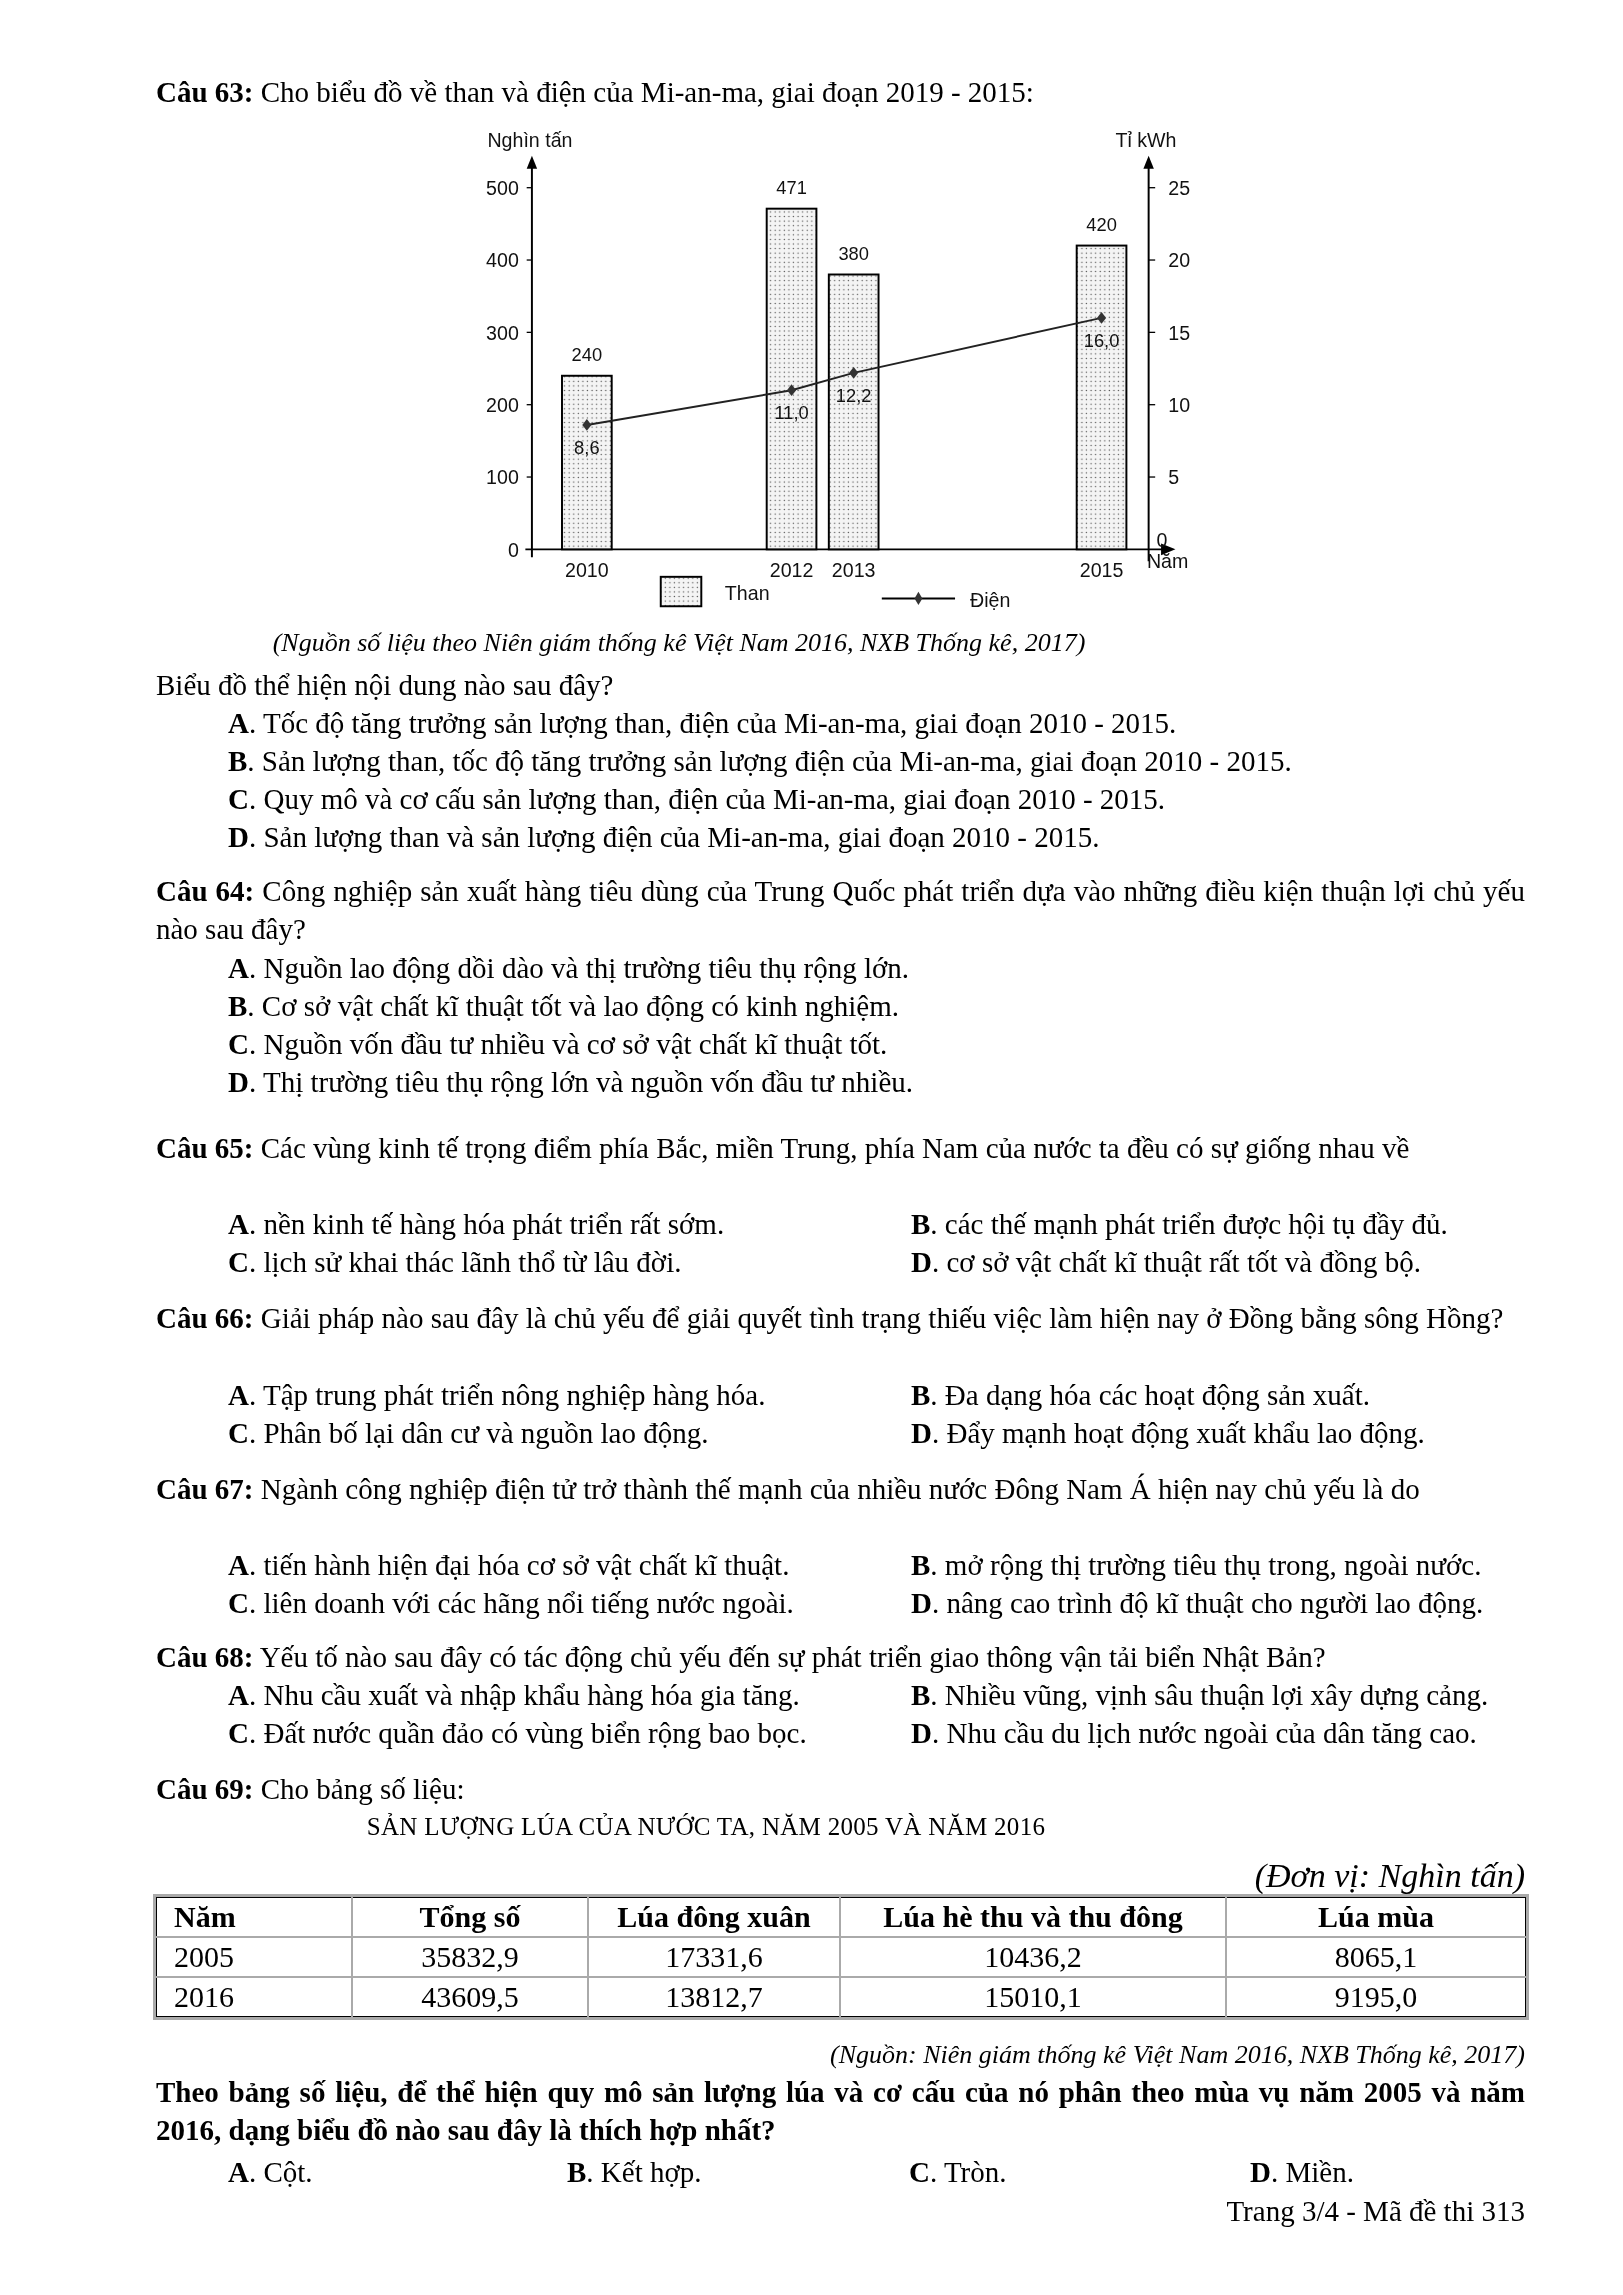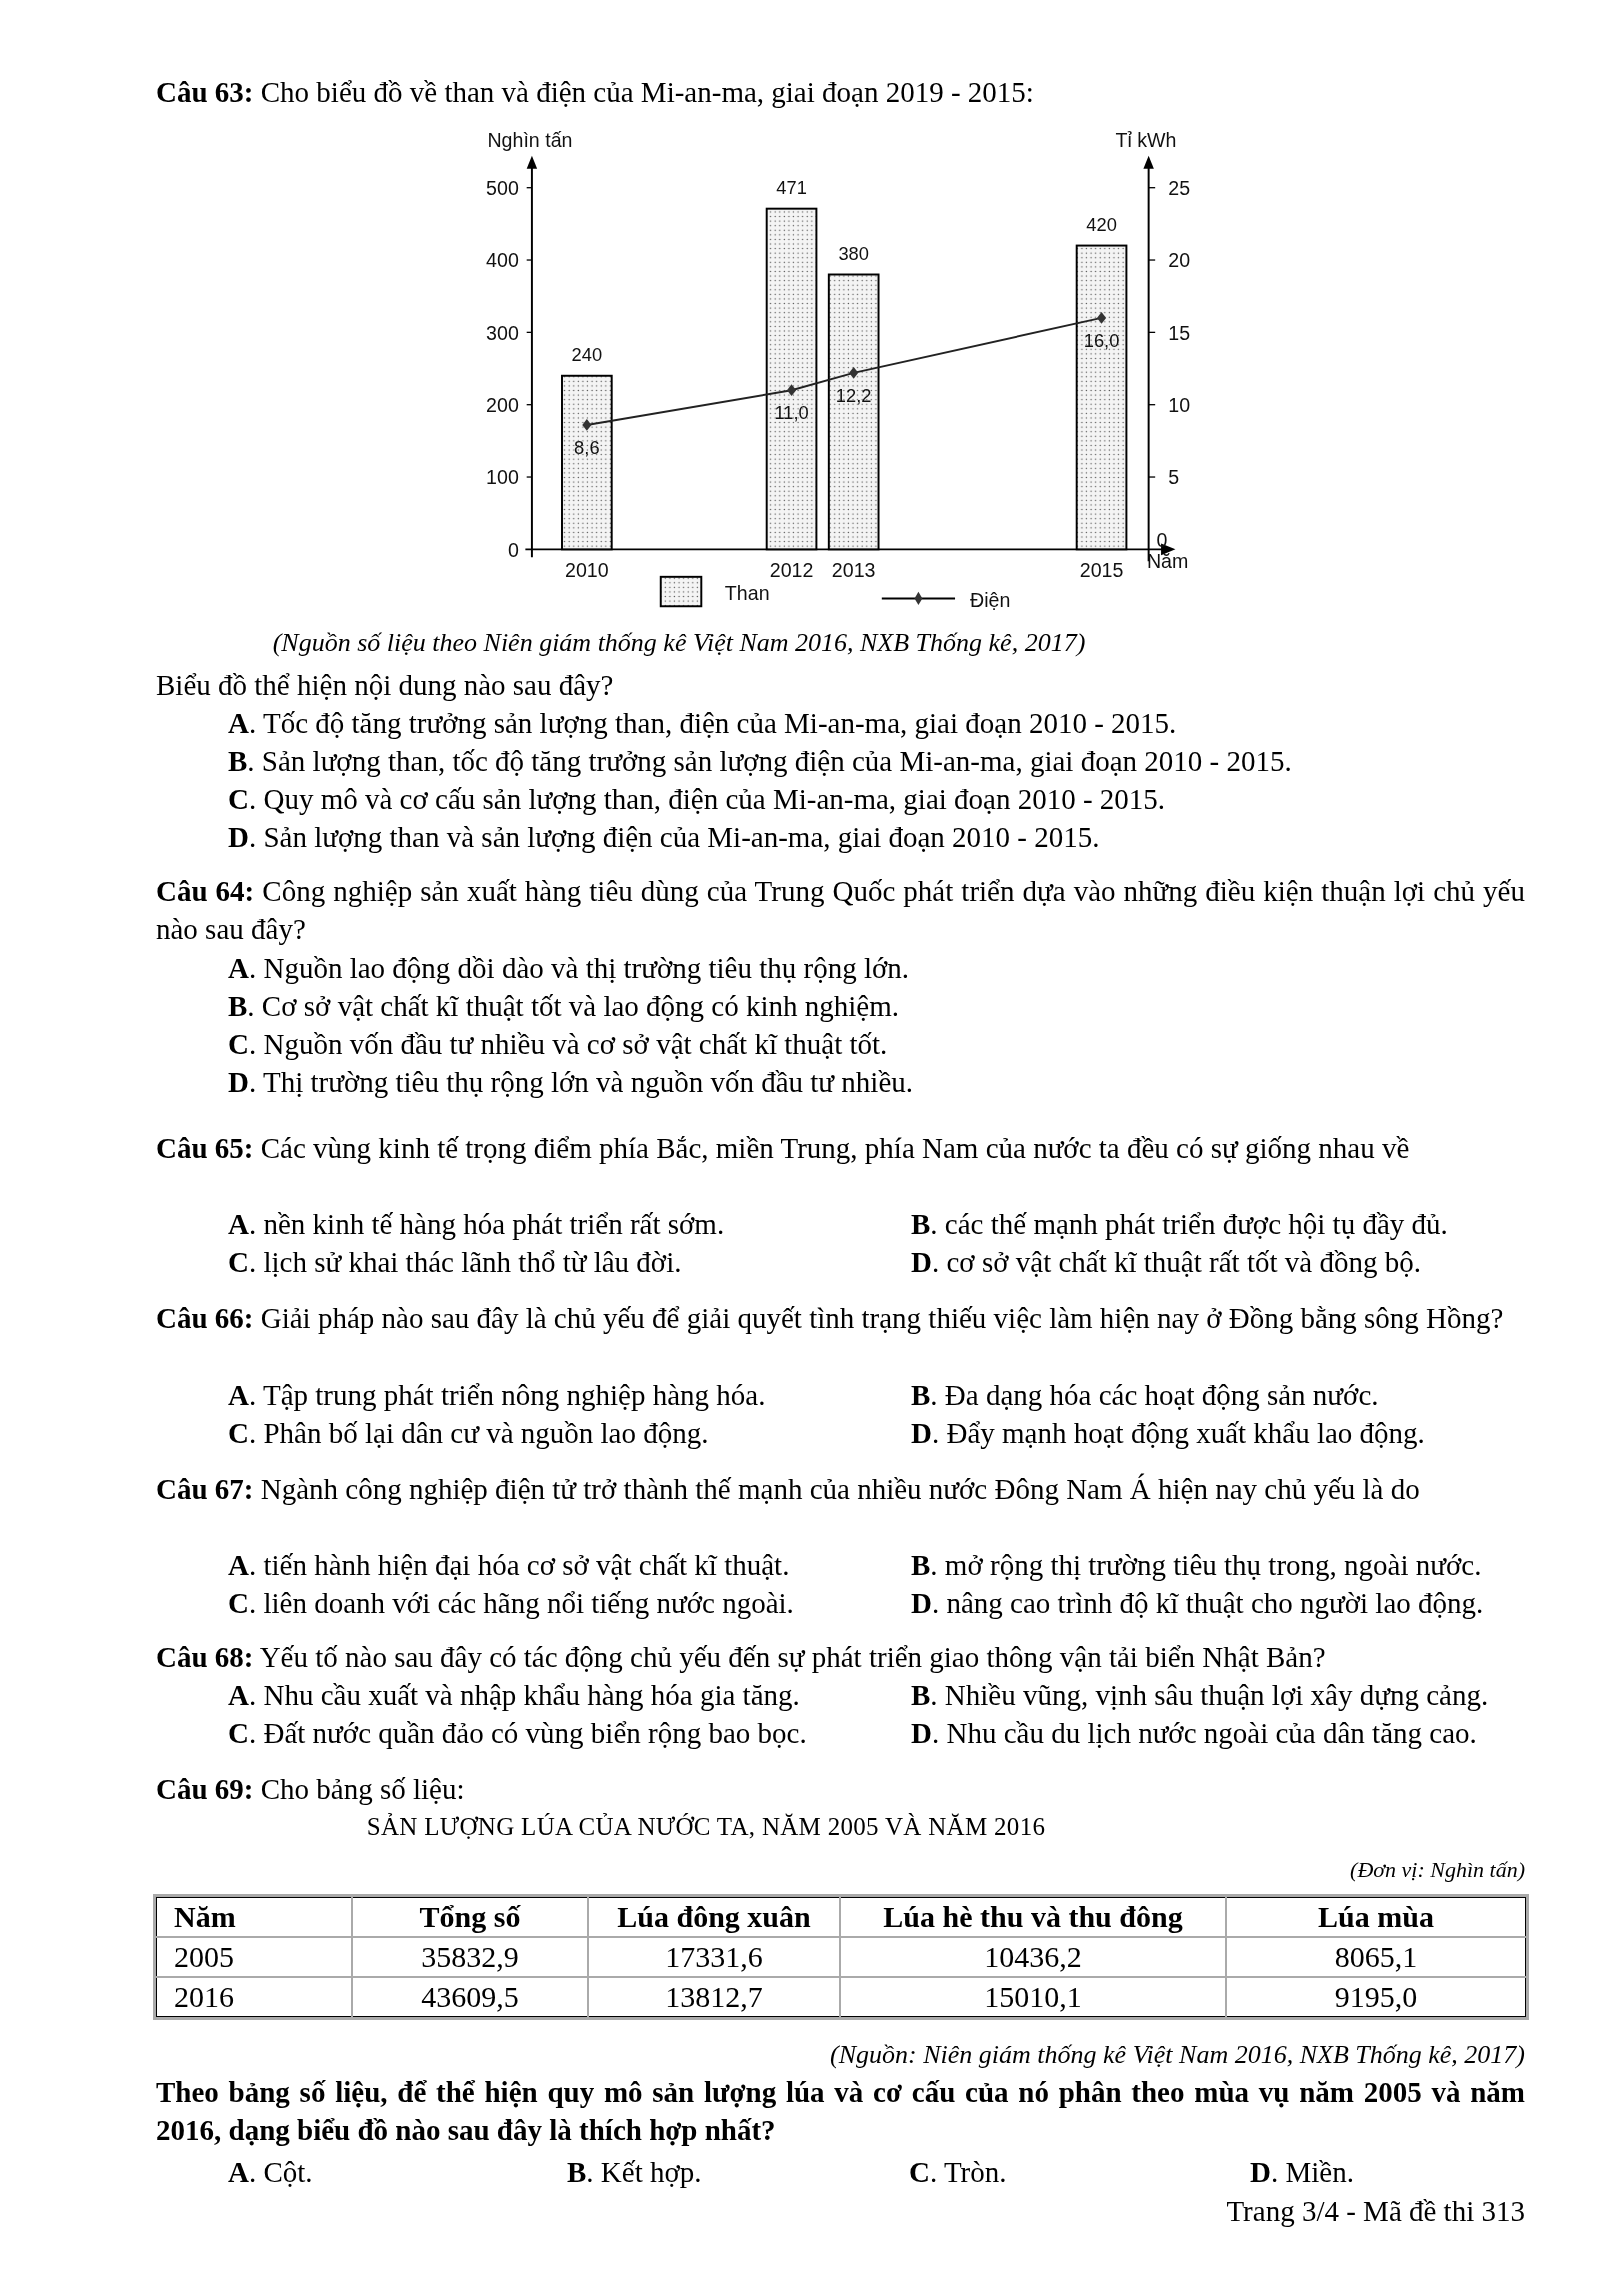--- a/index.html
+++ b/index.html
@@ -13,21 +13,21 @@
   .opt { position: absolute; white-space: nowrap; line-height: 38px; margin-left: 44px; }
   .opt b { font-weight: bold; }
   .src { position: absolute; font-style: italic; font-size: 26px; white-space: nowrap; }
 
   
   #chart { position: absolute; left: 0; top: 0; width: 1623px; height: 654px; }
   #chart text { font-family: "Liberation Sans", "DejaVu Sans", sans-serif; fill: #111; }
 
   
   .tbl-title { position: absolute; left: 0; width: 1412px; top: 1813px; text-align: center; font-size: 25px; letter-spacing: 0.3px; }
-  .unit { position: absolute; right: 98px; top: 1857px; font-style: italic; font-size: 22px; }
+  .unit { position: absolute; right: 98px; top: 1857px; font-style: italic; font-size: 34px; }
   table.data {
     position: absolute; left: 155px; top: 1896px; width: 1372px;
     border-collapse: collapse; font-size: 30px;
     border: 2.6px solid #000; box-shadow: 0 0 0 2px #aaa;
   }
   table.data th, table.data td {
     border: 2px solid #000; outline: 0.7px solid #aaa; height: 38px; padding: 0 9.2px;
     text-align: center;
   }
   table.data th { font-weight: bold; }
@@ -142,21 +142,21 @@
 <div class="opt" style="left:184px; top:1205px;"><b>A</b><span>. nền kinh tế hàng hóa phát triển rất sớm.</span></div>
 <div class="opt" style="left:867px; top:1205px;"><b>B</b><span>. các thế mạnh phát triển được hội tụ đầy đủ.</span></div>
 <div class="opt" style="left:184px; top:1243px;"><b>C</b><span>. lịch sử khai thác lãnh thổ từ lâu đời.</span></div>
 <div class="opt" style="left:867px; top:1243px;"><b>D</b><span>. cơ sở vật chất kĩ thuật rất tốt và đồng bộ.</span></div>
 
 <div class="q" style="top:1299px;">
   <span class="num">Câu 66:</span>
   <span>Giải pháp nào sau đây là chủ yếu để giải quyết tình trạng thiếu việc làm hiện nay ở Đồng bằng sông Hồng?</span>
 </div>
 <div class="opt" style="left:184px; top:1376px;"><b>A</b><span>. Tập trung phát triển nông nghiệp hàng hóa.</span></div>
-<div class="opt" style="left:867px; top:1376px;"><b>B</b><span>. Đa dạng hóa các hoạt động sản nước.</span></div>
+<div class="opt" style="left:867px; top:1376px;"><b>B</b><span>. Đa dạng hóa các hoạt động sản xuất.</span></div>
 <div class="opt" style="left:184px; top:1414px;"><b>C</b><span>. Phân bố lại dân cư và nguồn lao động.</span></div>
 <div class="opt" style="left:867px; top:1414px;"><b>D</b><span>. Đẩy mạnh hoạt động xuất khẩu lao động.</span></div>
 
 <div class="q" style="top:1470px;">
   <span class="num">Câu 67:</span>
   <span>Ngành công nghiệp điện tử trở thành thế mạnh của nhiều nước Đông Nam Á hiện nay chủ yếu là do</span>
 </div>
 <div class="opt" style="left:184px; top:1546px;"><b>A</b><span>. tiến hành hiện đại hóa cơ sở vật chất kĩ thuật.</span></div>
 <div class="opt" style="left:867px; top:1546px;"><b>B</b><span>. mở rộng thị trường tiêu thụ trong, ngoài nước.</span></div>
 <div class="opt" style="left:184px; top:1584px;"><b>C</b><span>. liên doanh với các hãng nổi tiếng nước ngoài.</span></div>

